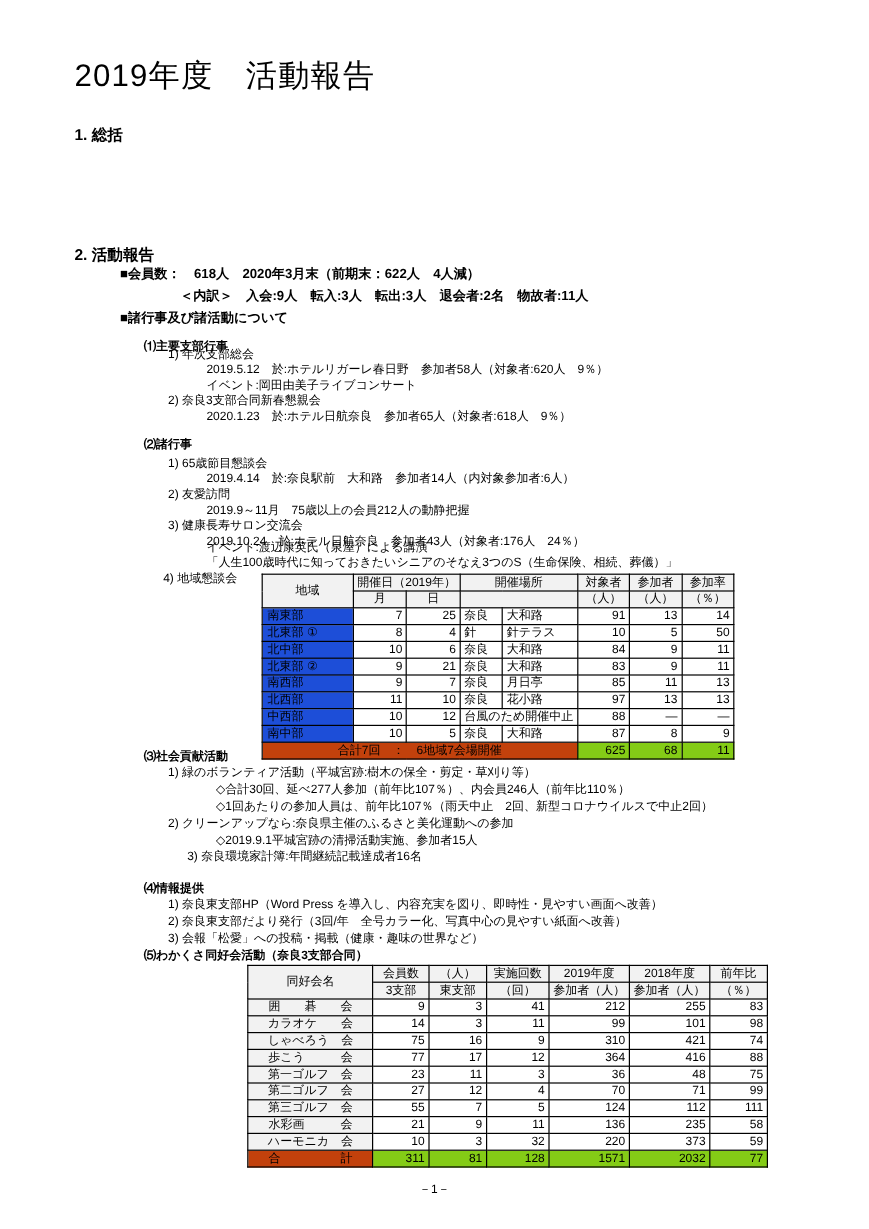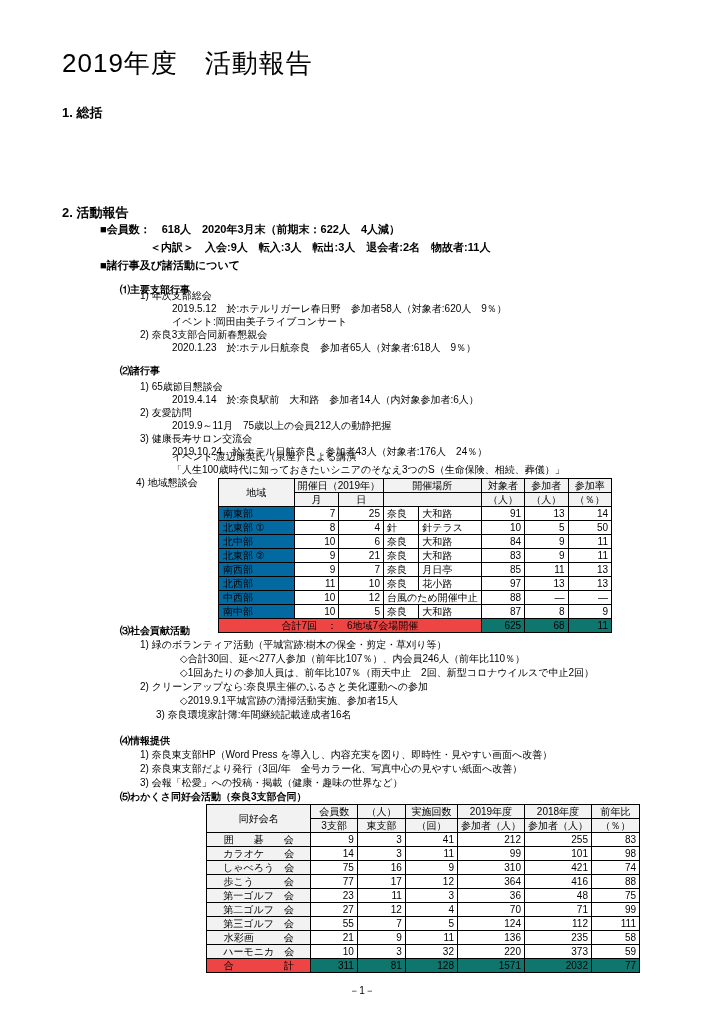--- a/index.html
+++ b/index.html
@@ -93,25 +93,25 @@
   }
   table.grid td.num { text-align: right; }
   table.grid td.ctr { text-align: center; }
   table.grid td.lft { text-align: left; }
   table.grid td.name {
     text-align: center;
     background: #f2f2f2;
   }
   table.grid td.namel {
     text-align: left;
-    background: #0369a1;
+    background: #1d4ed8;
     padding-left: 4px;
   }
-  table.grid tr.total td { background: #ef4444; }
-  table.grid tr.total td.num { background: #0f766e; }
+  table.grid tr.total td { background: #c2410c; }
+  table.grid tr.total td.num { background: #84cc16; }
 
   #tbl-chiiki { left: 218px; top: 478px; width: 394px; }
   #tbl-doukoukai { left: 206px; top: 804px; width: 434px; }
 
   
   .footer {
     position: absolute;
     left: 0;
     top: 984px;
     width: 724px;

